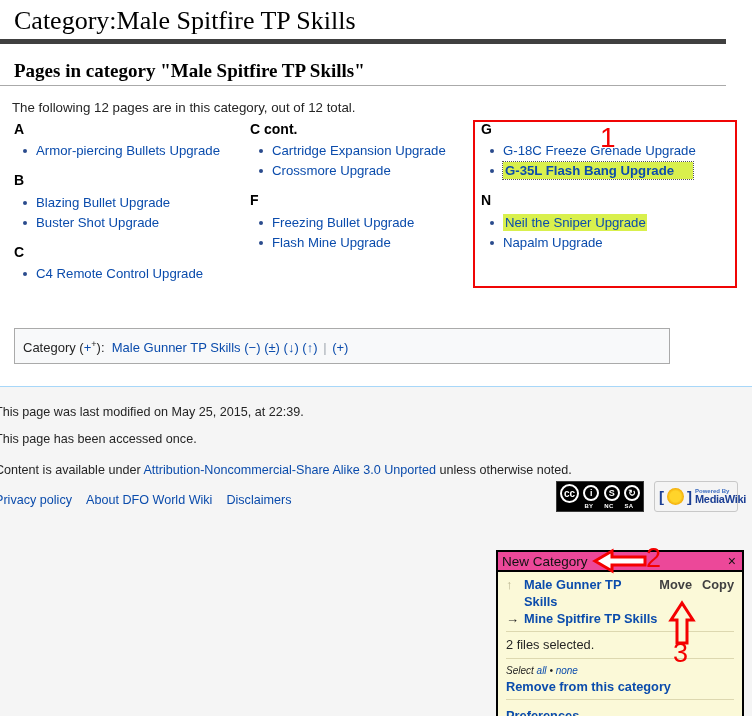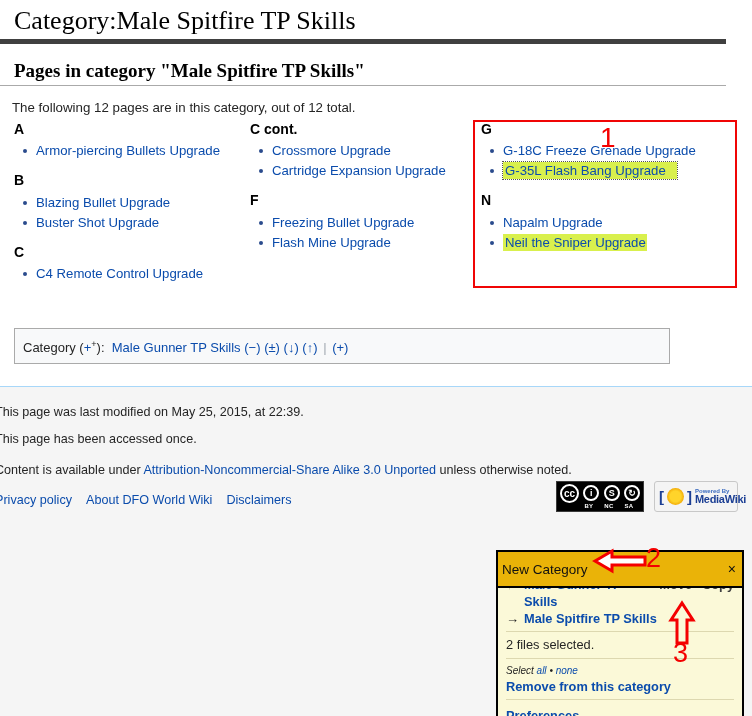--- a/index.html
+++ b/index.html
@@ -109,23 +109,23 @@
   ul.pagelist a {
     color: #0b4cac;
     text-decoration: none;
   }
   .hl {
     background: #d9f04d;
     padding: 1px 1px 1px 2px;
   }
   .hl-focus {
     background: #d9f04d;
-    font-weight: normal;
+    font-weight: bold;
     outline: 1px dotted #555;
-    padding: 1px 11px 1px 2px;
+    padding: 1px 19px 1px 2px;
   }
 
   
   #red-box {
     position: absolute;
     left: 473px;
     top: 120px;
     width: 264px;
     height: 168px;
     border: 2px solid #f00505;
@@ -256,22 +256,22 @@
   }
   .mw-bracket { color: #1c3f94; font-size: 15px; font-weight: bold; line-height: 1; }
   .mw-text { display: flex; flex-direction: column; line-height: 1; }
   .mw-text .p1 { font-size: 6px; color: #3b6bbf; font-weight: bold; }
   .mw-text .p2 { font-size: 11px; color: #1c3f94; font-weight: bold; letter-spacing: -.3px; }
   #catalot-input-row {
     position: absolute;
     left: 496px;
     top: 550px;
     width: 248px;
-    height: 38px;
-    background: #eab308;
+    height: 22px;
+    background: #ec4899;
     border: 2px solid #000;
     box-sizing: border-box;
     display: flex;
     align-items: center;
     padding: 0 4px;
   }
   #catalot-input {
     flex: 1;
     border: none;
     outline: none;
@@ -389,40 +389,40 @@
       </ul>
       <div class="letter-head spaced">C</div>
       <ul class="pagelist">
         <li><a>C4 Remote Control Upgrade</a></li>
       </ul>
     </div>
 
     <div class="col col-b">
       <div class="letter-head">C cont.</div>
       <ul class="pagelist">
+        <li><a>Cartridge Expansion Upgrade</a></li>
         <li><a>Crossmore Upgrade</a></li>
-        <li><a>Cartridge Expansion Upgrade</a></li>
       </ul>
       <div class="letter-head spaced">F</div>
       <ul class="pagelist">
         <li><a>Freezing Bullet Upgrade</a></li>
         <li><a>Flash Mine Upgrade</a></li>
       </ul>
     </div>
 
     <div class="col col-c">
       <div class="letter-head">G</div>
       <ul class="pagelist">
         <li><a>G-18C Freeze Grenade Upgrade</a></li>
         <li><a class="hl-focus">G-35L Flash Bang Upgrade</a></li>
       </ul>
       <div class="letter-head spaced">N</div>
       <ul class="pagelist">
+        <li><a class="hl">Neil the Sniper Upgrade</a></li>
         <li><a>Napalm Upgrade</a></li>
-        <li><a class="hl">Neil the Sniper Upgrade</a></li>
       </ul>
     </div>
   </div>
 
   <div id="red-box"></div>
   <div class="anno-num" id="anno-1">1</div>
 
   <div id="catlinks">
     <span class="catlabel">Category</span><span class="catlabel">&nbsp;(</span><a>+</a><sup>+</sup><span class="catlabel">)</span><span class="catlabel">:</span>&nbsp;
     <a>Male Gunner TP Skills</a>
@@ -471,21 +471,21 @@
 
 <div id="catalot-body">
   <div class="cl-row">
     <span class="cl-arrow up">↑</span>
     <span class="cl-name">Male Gunner TP Skills</span>
     <span class="cl-act">Move</span>
     <span class="cl-act">Copy</span>
   </div>
   <div class="cl-row">
     <span class="cl-arrow right">→</span>
-    <span class="cl-name">Male Spitfire TP Skills</span>
+    <span class="cl-name">Mine Spitfire TP Skills</span>
   </div>
   <div class="cl-divider"></div>
   <div class="cl-status">2 files selected.</div>
   <div class="cl-divider"></div>
   <div class="cl-select"><span>Select</span> <a>all</a> <span>•</span> <a>none</a></div>
   <div class="cl-remove">Remove from this category</div>
   <div class="cl-divider"></div>
   <div class="cl-prefs">Preferences</div>
 
 </div>

